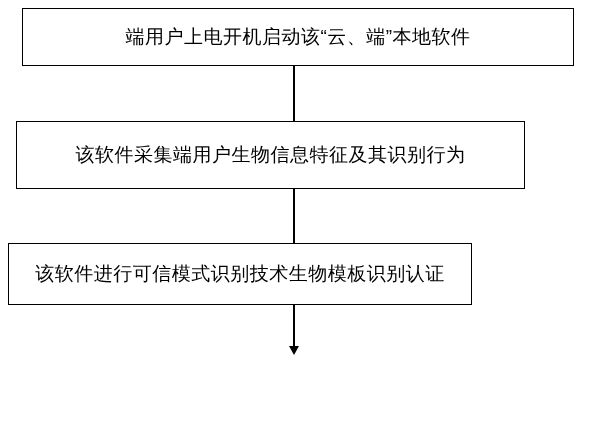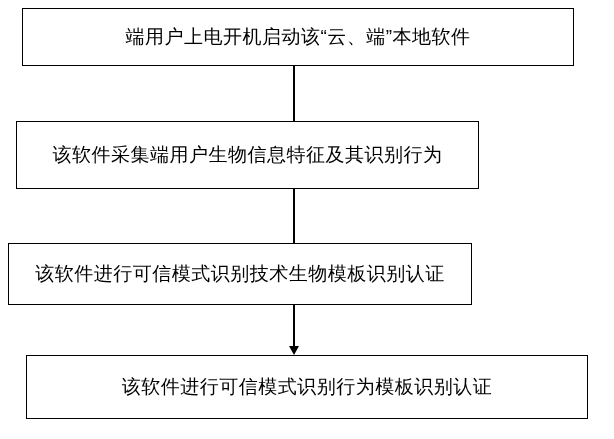--- a/index.html
+++ b/index.html
@@ -67,22 +67,19 @@
     <div class="connector" style="left: 293px; top: 189px; width: 2px; height: 54px;">
       <div class="connector-line" style="height: 54px;"></div>
     </div>
     <div class="connector" style="left: 293px; top: 305px; width: 2px; height: 50px;">
       <div class="connector-line" style="height: 42px;"></div>
       <div class="connector-arrow"></div>
     </div>
     <div class="node" style="left: 22px; top: 8px; width: 552px; height: 58px;">
       <span class="node-label">端用户上电开机启动该“云、端”本地软件</span>
     </div>
-    <div class="node" style="left: 16px; top: 121px; width: 463px; height: 68px;">
+    <div class="node" style="left: 16px; top: 121px; width: 509px; height: 68px;">
       <span class="node-label">该软件采集端用户生物信息特征及其识别行为</span>
     </div>
     <div class="node" style="left: 8px; top: 243px; width: 464px; height: 62px;">
       <span class="node-label">该软件进行可信模式识别技术生物模板识别认证</span>
     </div>
-    <div class="node" style="left: 26px; top: 355px; width: 562px; height: 64px;">
-      <span class="node-label">该软件进行可信模式识别行为模板识别认证</span>
-    </div>
   </div>
 
 </body></html>

